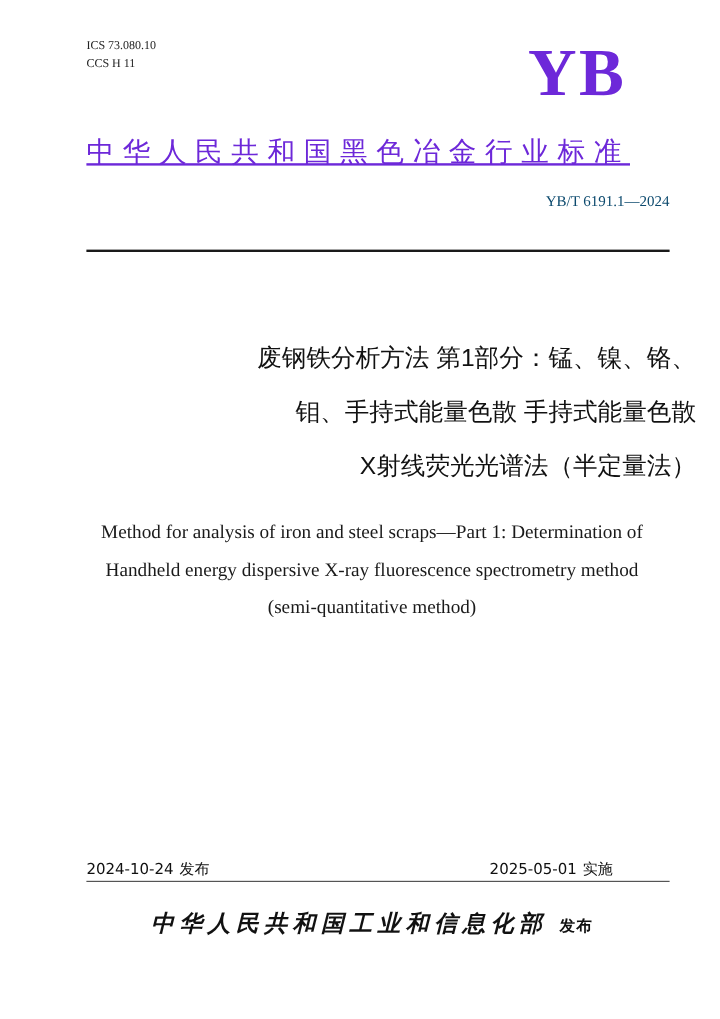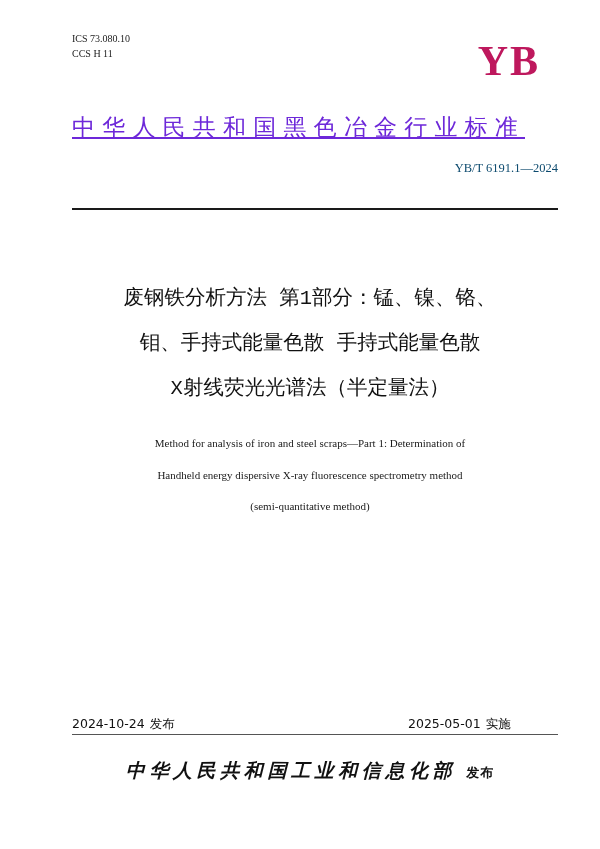--- a/index.html
+++ b/index.html
@@ -1,26 +1,26 @@
 <!DOCTYPE html>
 <html><head>
 <meta charset="utf-8">
 <style>
   html, body { margin: 0; padding: 0; background: #ffffff; }
   body { width: 600px; height: 849px; position: relative; overflow: hidden; color: #111111; }
   .abs { position: absolute; }
   .codes { left: 72px; top: 31px; font-family: "Liberation Serif", serif; font-size: 10px; line-height: 15px; color: #222; }
   .codes div { white-space: nowrap; }
-  .logo { left: 440px; top: 40px; width: 100px; font-family: "Liberation Serif", serif; font-weight: bold; font-size: 42px; line-height: 42px; letter-spacing: 2px; color: #be185d; text-align: right; }
+  .logo { left: 440px; top: 40px; width: 100px; font-family: "Liberation Serif", serif; font-weight: bold; font-size: 56px; line-height: 42px; letter-spacing: 2px; color: #6d28d9; text-align: left; }
   .std-title { left: 72px; top: 112px; width: 486px; font-family: "DejaVu Sans", sans-serif; font-size: 23px; line-height: 30px; letter-spacing: 7.2px; color: #6d28d9; white-space: nowrap; text-decoration: underline; }
   .std-no { right: 42px; top: 160px; font-family: "Liberation Serif", serif; font-size: 12.5px; line-height: 16px; color: #0c4a6e; white-space: nowrap; }
   .rule-top { left: 72px; top: 208px; width: 486px; height: 2px; background: #1a1a1a; }
-  .zh-title { left: 40px; top: 276px; width: 540px; text-align: center; font-family: Liberation Mono, monospace; font-size: 20.5px; line-height: 45px; color: #111; }
+  .zh-title { left: 40px; top: 276px; width: 540px; text-align: right; font-family: Liberation Sans, sans-serif; font-size: 20.5px; line-height: 45px; color: #111; }
   .zh-title div { white-space: nowrap; }
-  .en-title { left: 40px; top: 428px; width: 540px; text-align: center; font-family: "Liberation Serif", serif; font-size: 11px; line-height: 31.5px; color: #1a1a1a; }
+  .en-title { left: 40px; top: 428px; width: 540px; text-align: center; font-family: "Liberation Serif", serif; font-size: 16px; line-height: 31.5px; color: #1a1a1a; }
   .en-title div { white-space: nowrap; }
   .date-left { left: 72px; top: 716px; font-family: "DejaVu Sans", sans-serif; font-size: 12.5px; line-height: 16px; color: #111; white-space: nowrap; }
   .date-right { left: 408px; top: 716px; font-family: "DejaVu Sans", sans-serif; font-size: 12.5px; line-height: 16px; color: #111; white-space: nowrap; }
   .date-left .lbl, .date-right .lbl { margin-left: 5px; }
   .rule-bottom { left: 72px; top: 734px; width: 486px; height: 1px; background: #555; }
   .publisher { left: 40px; top: 756px; width: 540px; text-align: center; font-family: "DejaVu Sans", sans-serif; color: #111; white-space: nowrap; }
   .publisher .org { font-size: 19px; letter-spacing: 4.6px; font-weight: bold; line-height: 28px; font-style: italic; }
   .publisher .act { font-size: 13px; font-weight: bold; margin-left: 10px; letter-spacing: 1px; }
 </style>
 </head>

